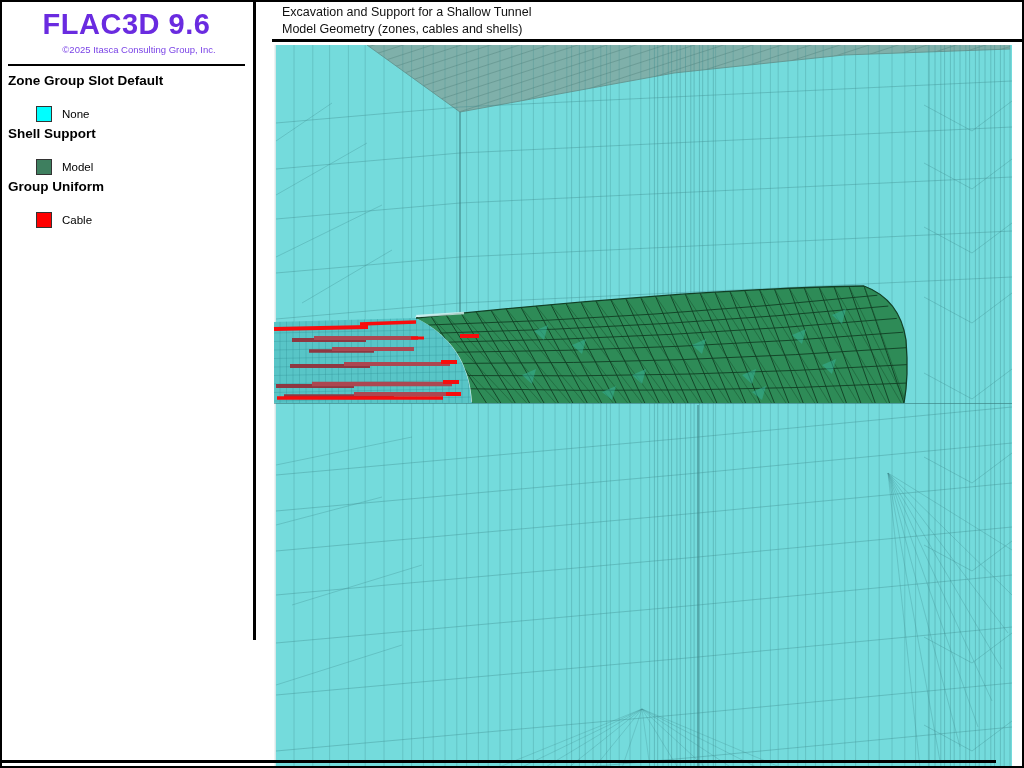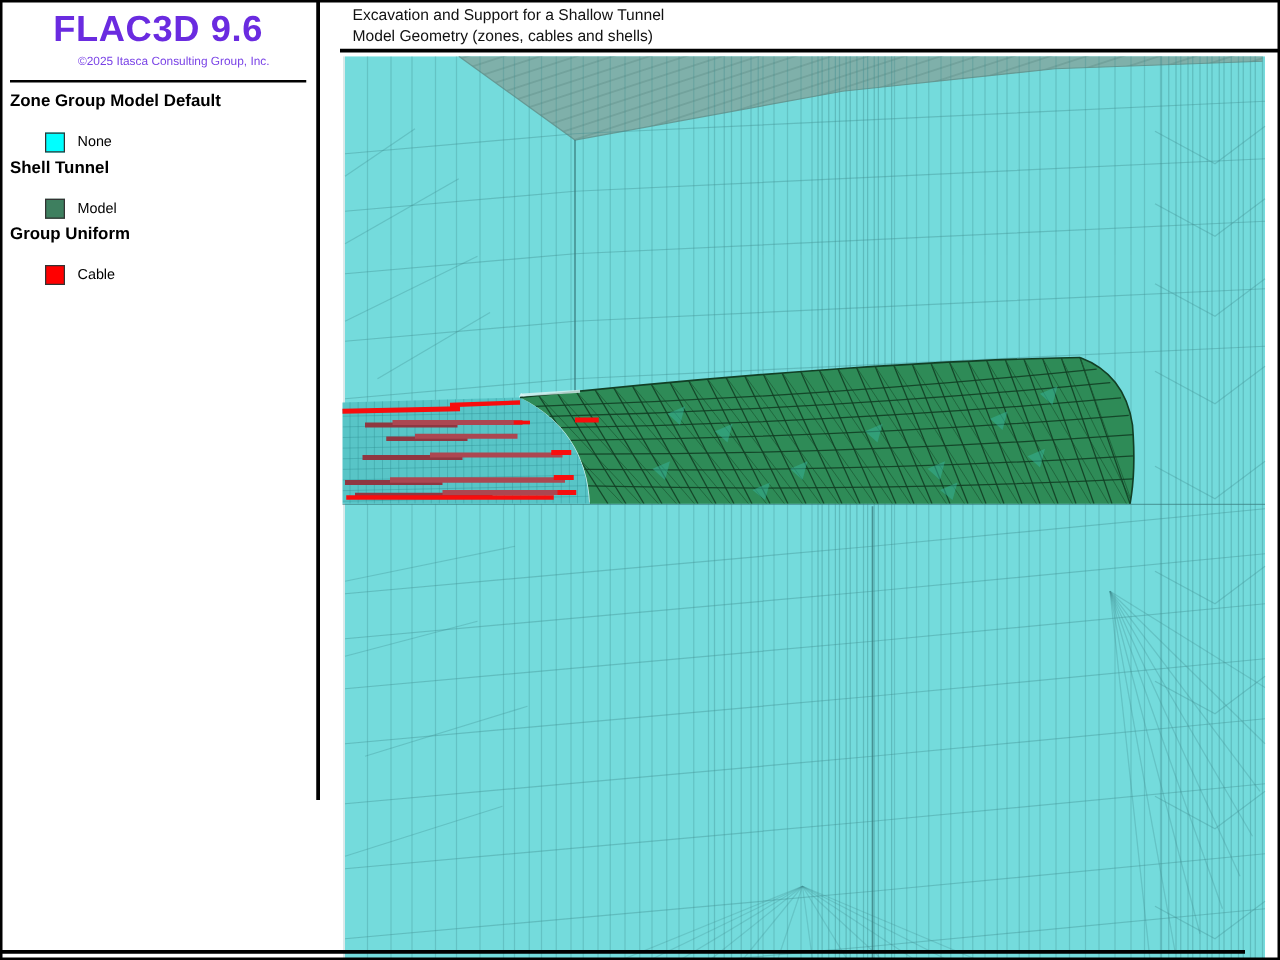--- a/index.html
+++ b/index.html
@@ -59,26 +59,26 @@
 <body>
 
 <div class="app">
   <div class="frame"></div>
 
   <aside class="left-pane">
     <div class="brand-title">FLAC3D 9.6</div>
     <div class="brand-copy">©2025 Itasca Consulting Group, Inc.</div>
     <hr class="rule">
     <div class="legend">
-      <div class="lg-head">Zone Group Model Default</div>
+      <div class="lg-head">Zone Group Slot Default</div>
       <div class="lg-item">
         <span class="swatch swatch-none"></span>
         <span class="lg-label">None</span>
       </div>
-      <div class="lg-head">Shell Tunnel</div>
+      <div class="lg-head">Shell Support</div>
       <div class="lg-item">
         <span class="swatch swatch-shell"></span>
         <span class="lg-label">Model</span>
       </div>
       <div class="lg-head">Group Uniform</div>
       <div class="lg-item">
         <span class="swatch swatch-cable"></span>
         <span class="lg-label">Cable</span>
       </div>
     </div>

